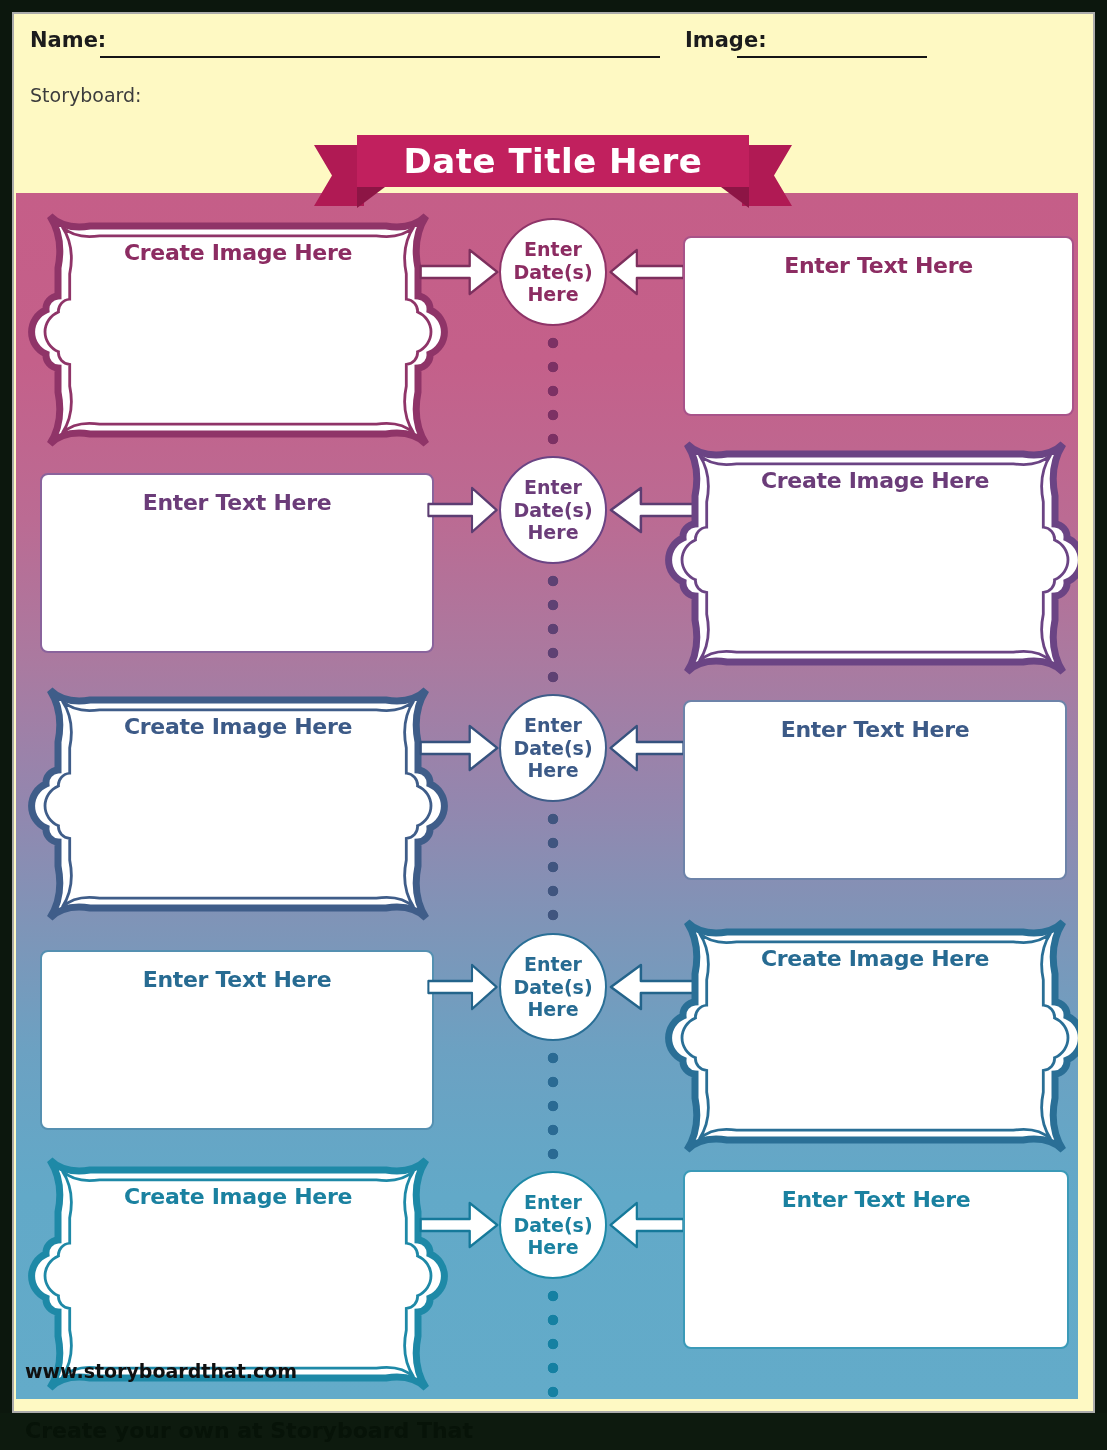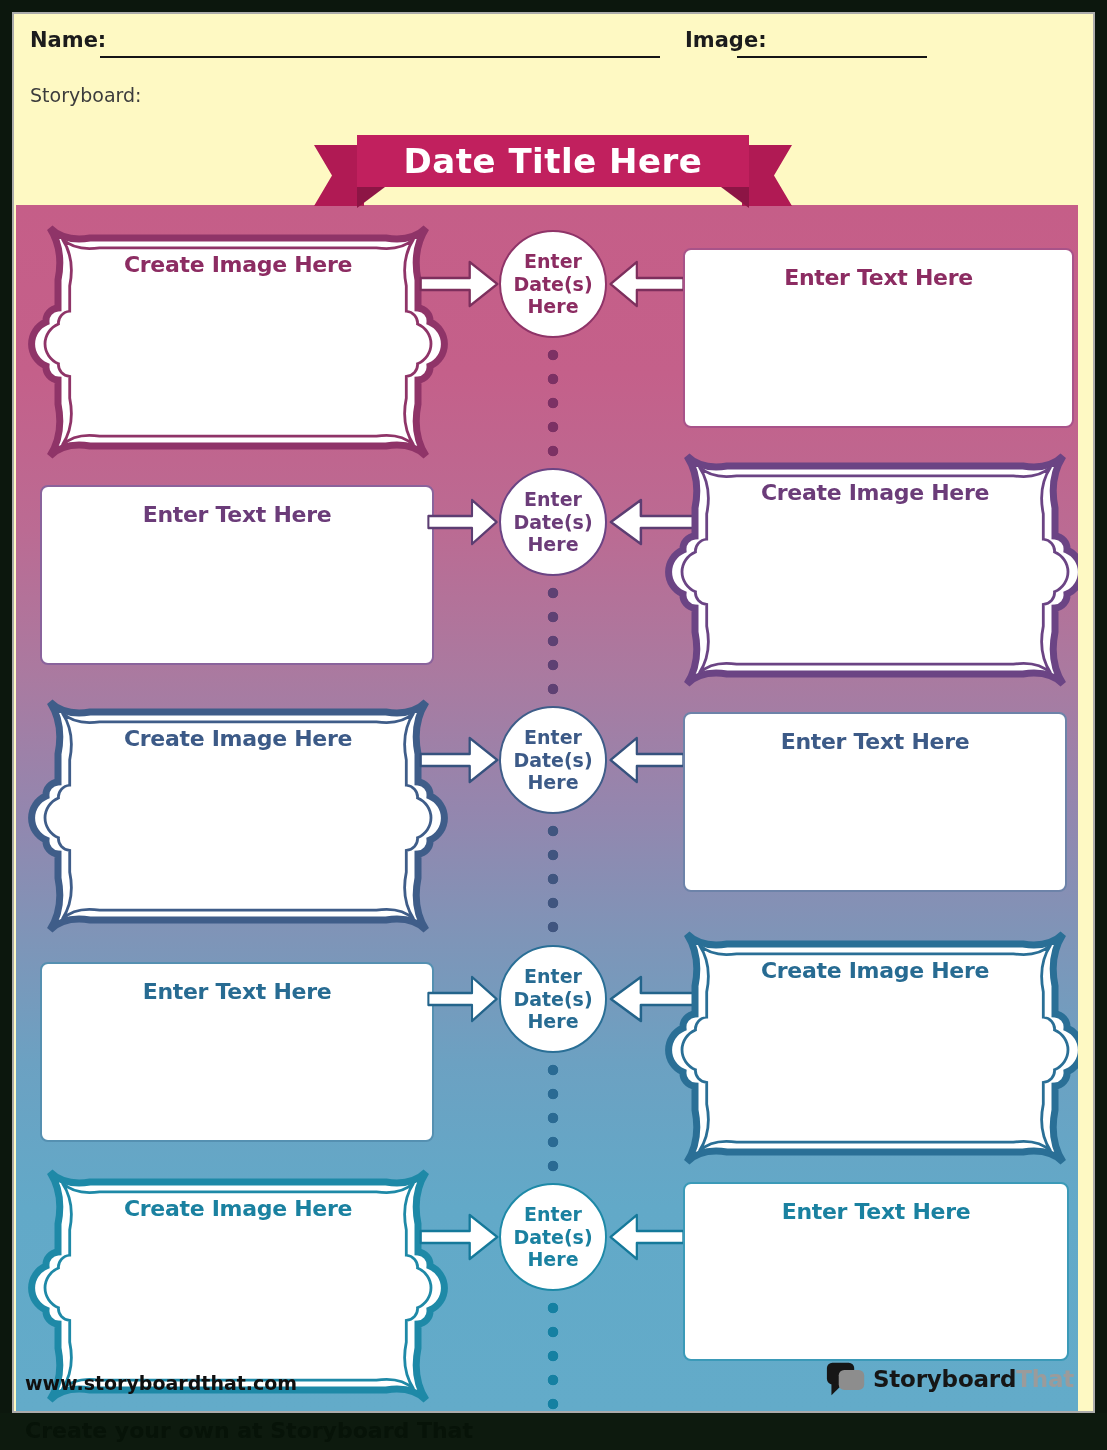--- a/index.html
+++ b/index.html
@@ -22,21 +22,21 @@
                z-index:2;text-align:center;line-height:52px;font-weight:bold;font-size:34px;
                color:#ffffff;letter-spacing:.5px;}
   .tail{position:absolute;top:131px;width:50px;height:61px;background:#b01a54;z-index:1;}
   .tail-l{left:300px;clip-path:polygon(0 0,100% 0,100% 100%,0 100%,36% 50%);}
   .tail-r{left:728px;clip-path:polygon(0 0,100% 0,64% 50%,100% 100%,0 100%);}
   .fold{position:absolute;top:173px;width:28px;height:21px;background:#8d1545;z-index:1;}
   .fold-l{left:343px;clip-path:polygon(0 0,100% 0,0 100%);}
   .fold-r{left:707px;clip-path:polygon(0 0,100% 0,100% 100%);}
 
   
-  .canvas{position:absolute;left:2px;top:191px;width:1062px;height:1206px;overflow:hidden;
+  .canvas{position:absolute;left:2px;top:179px;width:1062px;height:1206px;overflow:hidden;
     background:linear-gradient(180deg,#c55e88 0%,#c4608a 14%,#bb6b93 27%,#aa7aa0 39%,
                #9486ae 50%,#7e95b8 61%,#6ca1c2 71%,#62a9c8 83%,#63abc9 100%);}
   .row{display:contents;}
 
   
   .dots{position:absolute;left:531px;width:12px;background-repeat:repeat-y;background-size:12px 24px;}
   .d1{top:143px;height:112px;background-image:radial-gradient(circle at 6px 7px,#7c3164 5px,transparent 5.6px);}
   .d2{top:381px;height:112px;background-image:radial-gradient(circle at 6px 7px,#5e4173 5px,transparent 5.6px);}
   .d3{top:619px;height:112px;background-image:radial-gradient(circle at 6px 7px,#40557f 5px,transparent 5.6px);}
   .d4{top:858px;height:112px;background-image:radial-gradient(circle at 6px 7px,#2a6a93 5px,transparent 5.6px);}
@@ -270,28 +270,20 @@
         <div class="circle c5">Enter
 Date(s)
 Here</div>
         <div class="textbox tb5">
           <div class="tb-label">Enter Text Here</div>
         </div>
       </div>
 
       <div class="watermark">www.storyboardthat.com</div>
 
-      <div class="logo">
-        <svg class="logo-bubbles" viewBox="0 0 44 40">
-          <rect x="1" y="2" width="30" height="24" rx="6" fill="#161616"></rect>
-          <polygon points="6,24 6,38 20,24" fill="#161616"></polygon>
-          <rect x="14" y="10" width="28" height="22" rx="6" fill="#8d8d8d"></rect>
-        </svg>
-        <div class="logo-text"><span class="lt1">Storyboard</span><span class="lt2">That</span></div>
-      </div>
 
     </div>
   </div>
 
   <div class="strip">
     <div class="strip-text">Create your own at Storyboard That</div>
   </div>
 </div>
 
 </body></html>

